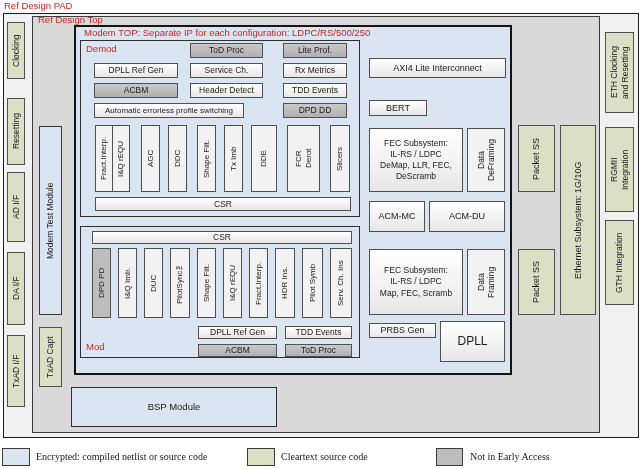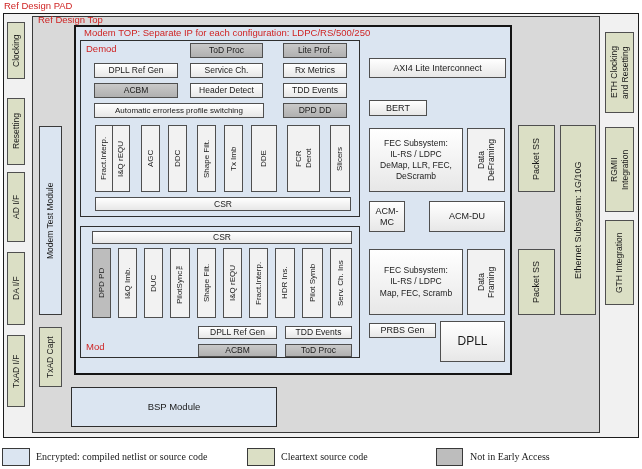--- a/index.html
+++ b/index.html
@@ -57,21 +57,21 @@
   <div class="rlabel" style="left:86px;top:43px;">Demod</div>
 
   <div class="box gray" style="left:190px;top:43px;width:73px;height:15px;">ToD Proc</div>
   <div class="box gray" style="left:283px;top:43px;width:64px;height:15px;">Lite Prof.</div>
   <div class="box white" style="left:94px;top:63px;width:84px;height:15px;">DPLL Ref Gen</div>
   <div class="box white" style="left:190px;top:63px;width:73px;height:15px;">Service Ch.</div>
   <div class="box white" style="left:283px;top:63px;width:64px;height:15px;">Rx Metrics</div>
   <div class="box gray" style="left:94px;top:83px;width:84px;height:15px;">ACBM</div>
   <div class="box white" style="left:190px;top:83px;width:73px;height:15px;">Header Detect</div>
   <div class="box white" style="left:283px;top:83px;width:64px;height:15px;">TDD Events</div>
-  <div class="box white" style="left:94px;top:103px;width:170px;height:15px;font-size:8px;">Automatic errorless profile switching</div>
+  <div class="box white" style="left:94px;top:103px;width:150px;height:15px;font-size:8px;">Automatic errorless profile switching</div>
   <div class="box gray" style="left:283px;top:103px;width:64px;height:15px;">DPD DD</div>
 
   <div class="box vbox vwhite" style="left:95px;top:125px;width:18px;height:67px;font-size:8px;">Fract.Interp.</div>
   <div class="box vbox vwhite" style="left:112px;top:125px;width:18px;height:67px;font-size:8px;">I&amp;Q rEQU</div>
   <div class="box vbox vwhite" style="left:141px;top:125px;width:19px;height:67px;font-size:8px;">AGC</div>
   <div class="box vbox vwhite" style="left:168px;top:125px;width:19px;height:67px;font-size:8px;">DDC</div>
   <div class="box vbox vwhite" style="left:197px;top:125px;width:19px;height:67px;font-size:8px;">Shape Filt.</div>
   <div class="box vbox vwhite" style="left:224px;top:125px;width:19px;height:67px;font-size:8px;">Tx Imb</div>
   <div class="box vbox vwhite" style="left:251px;top:125px;width:26px;height:67px;font-size:8px;">DDE</div>
   <div class="box vbox vwhite" style="left:287px;top:125px;width:33px;height:67px;font-size:8px;">FCR
@@ -100,21 +100,21 @@
   <div class="rlabel" style="left:86px;top:341px;">Mod</div>
 
   <div class="box white" style="left:369px;top:43px;width:137px;height:20px;font-size:9px;margin-top:15px;">AXI4 Lite Interconnect</div>
   <div class="box white" style="left:369px;top:100px;width:58px;height:16px;font-size:9px;">BERT</div>
   <div class="box white fec" style="left:369px;top:128px;width:94px;height:64px;">FEC Subsystem:
 IL-RS / LDPC
 DeMap, LLR, FEC,
 DeScramb</div>
   <div class="box vbox vwhite" style="left:467px;top:128px;width:38px;height:64px;">Data
 DeFraming</div>
-  <div class="box white" style="left:369px;top:201px;width:36px;height:31px;font-size:9px;">ACM-MC</div>
+  <div class="box white" style="left:369px;top:201px;width:56px;height:31px;font-size:9px;">ACM-MC</div>
   <div class="box white" style="left:429px;top:201px;width:76px;height:31px;font-size:9px;">ACM-DU</div>
   <div class="box white fec" style="left:369px;top:249px;width:94px;height:66px;">FEC Subsystem:
 IL-RS / LDPC
 Map, FEC, Scramb</div>
   <div class="box vbox vwhite" style="left:467px;top:249px;width:38px;height:66px;">Data
 Framing</div>
   <div class="box white" style="left:369px;top:323px;width:67px;height:15px;font-size:9px;">PRBS Gen</div>
   <div class="box white" style="left:440px;top:321px;width:65px;height:41px;font-size:12px;">DPLL</div>
 
   <div class="box blue" style="left:71px;top:387px;width:206px;height:40px;font-size:9.5px;border-color:#2e2e2e;">BSP Module</div>

